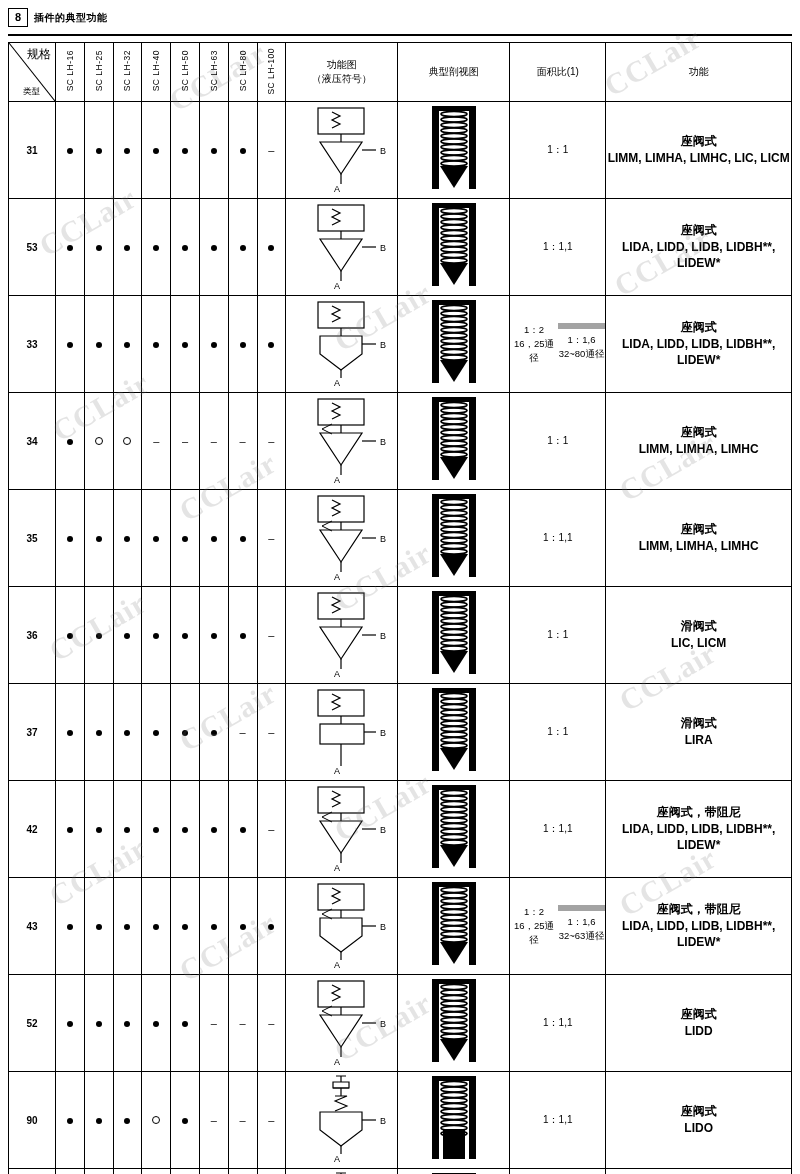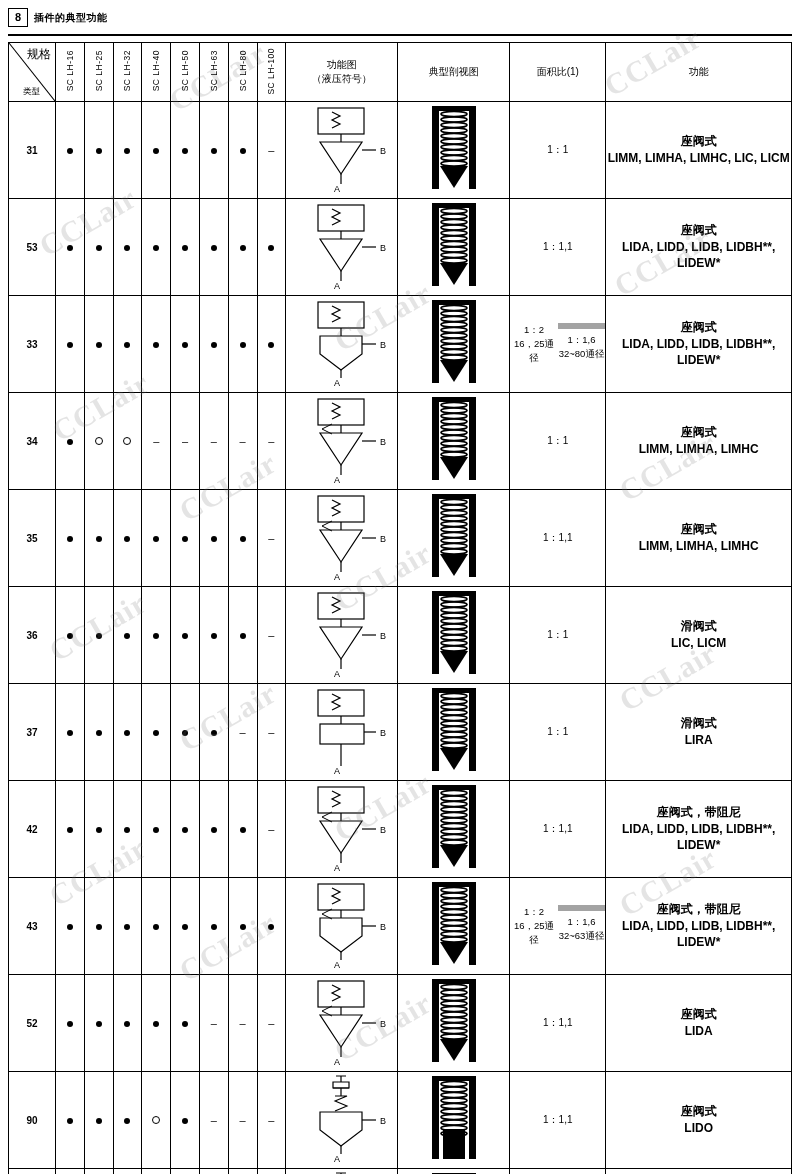--- a/index.html
+++ b/index.html
@@ -554,21 +554,21 @@
               <ellipse cx="44" cy="48.5" rx="13" ry="2.6" fill="none" stroke="#000" stroke-width="1.8"></ellipse>
               <ellipse cx="44" cy="54" rx="13" ry="2.6" fill="none" stroke="#000" stroke-width="1.8"></ellipse>
               <ellipse cx="44" cy="59.5" rx="13" ry="2.6" fill="none" stroke="#000" stroke-width="1.8"></ellipse>
               <rect x="22" y="2" width="44" height="5" fill="#000"></rect>
               <rect x="22" y="7" width="7" height="78" fill="#000"></rect>
               <rect x="59" y="7" width="7" height="78" fill="#000"></rect>
               <path d="M30 62 h28 l-14 22 z" fill="#000"></path>
             </svg>
           </td>
           <td class="ratio">1：1,1</td>
-          <td class="fn"><b>座阀式</b><br><b>LIDA</b></td>
+          <td class="fn"><b>座阀式</b><br><b>LIDD</b></td>
         </tr>
         <tr>
           <td class="type-cell">90</td>
           <td><span class="dot"></span></td>
           <td><span class="dot"></span></td>
           <td><span class="dot"></span></td>
           <td><span class="circ"></span></td>
           <td><span class="dot"></span></td>
           <td><span class="dash">–</span></td>
           <td><span class="dash">–</span></td>

